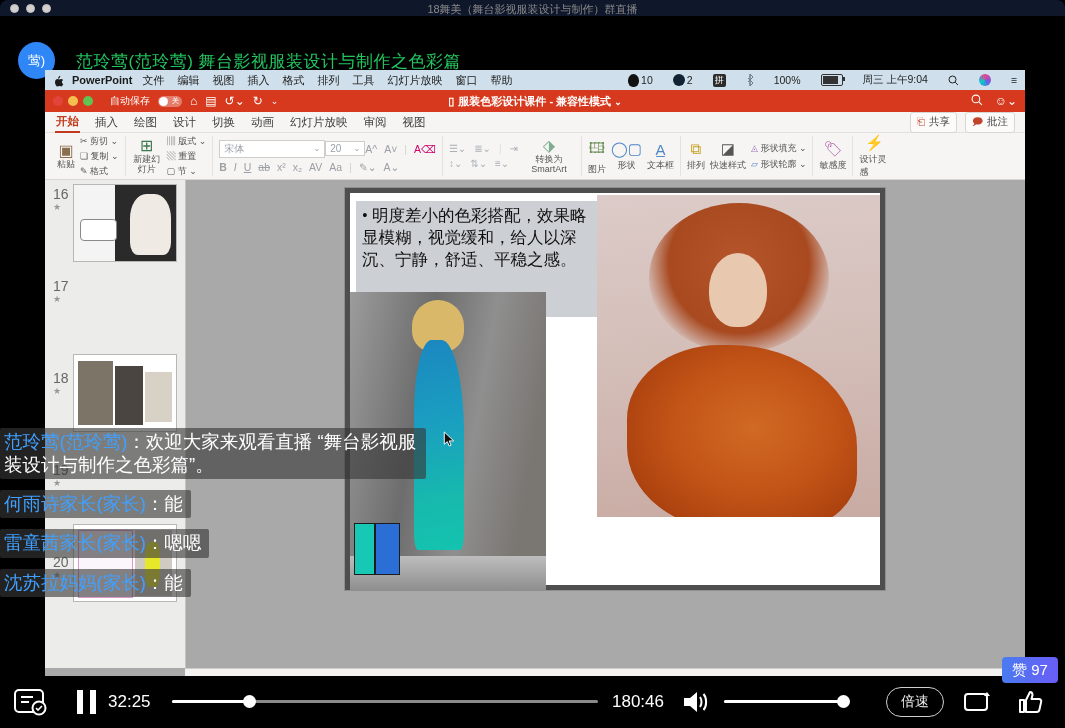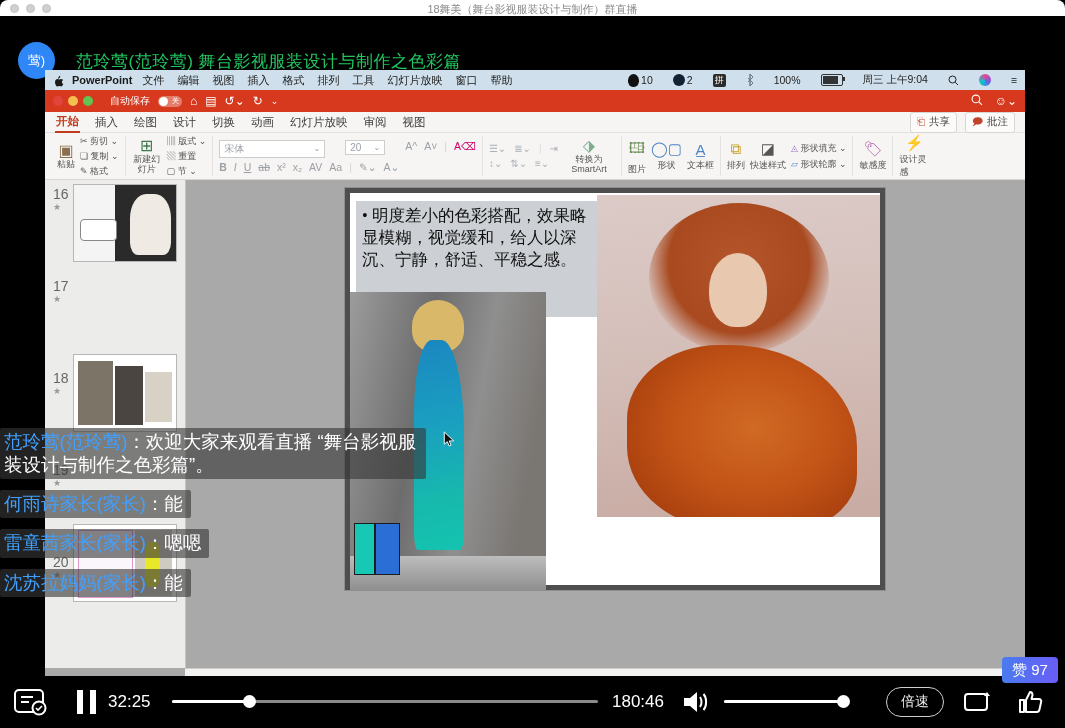--- a/index.html
+++ b/index.html
@@ -1,21 +1,21 @@
 <!DOCTYPE html>
 <html><head>
 <meta charset="utf-8">
 <style>
   html,body{margin:0;padding:0;background:#222;}
   .stage{position:relative;width:1065px;height:728px;background:#000;overflow:hidden;
          font-family:"Liberation Sans",sans-serif;}
   .abs{position:absolute;}
 
   
-  .win-titlebar{left:0;top:0;width:1065px;height:16px;background:#ffffff;border-radius:8px 8px 0 0;}
+  .win-titlebar{left:0;top:0;width:1065px;height:16px;background:#0f172a;border-radius:8px 8px 0 0;}
   .traffic{top:4px;width:9px;height:9px;border-radius:50%;background:#d2d0cf;border:1px solid #c2c0bf;box-sizing:border-box;}
   .win-title{width:100%;text-align:center;top:2px;font-size:11px;color:#8a8a8a;}
 
   
   .avatar{left:18px;top:42px;width:37px;height:37px;border-radius:50%;background:#2e86f7;color:#fff;
           font-size:13px;display:flex;align-items:center;justify-content:center;}
   .stream-title{left:76px;top:50px;color:#22c55e;font-size:17px;letter-spacing:.5px;}
 
   
   .screen{left:45px;top:70px;width:980px;height:606px;background:#a9a9a9;}
@@ -51,21 +51,21 @@
   .mini-btn .ric{color:#c0442a;font-size:10px;}
 
   .ribbon{left:0;top:63px;width:980px;height:47px;background:#f7f5f4;border-bottom:1px solid #d9d7d5;
           display:flex;align-items:stretch;padding:3px 6px;box-sizing:border-box;color:#5a5a5a;}
   .rg{display:flex;align-items:center;gap:5px;padding:0 6px;border-right:1px solid #e4e2e0;}
   .bigbtn{display:flex;flex-direction:column;align-items:center;justify-content:center;font-size:9px;color:#555;line-height:1.1;text-align:center;}
   .bigbtn .g{font-size:16px;color:#8a6f4e;}
   .colbtns{display:flex;flex-direction:column;justify-content:center;gap:2px;font-size:9px;color:#555;}
   .colbtns span{white-space:nowrap;}
   .fontgrp{display:flex;flex-direction:column;gap:3px;justify-content:center;}
-  .fontrow{display:flex;align-items:flex-start;gap:20px;}
+  .fontrow{display:flex;align-items:center;gap:0;}
   .fontbox{border:1px solid #cfcdcb;background:#fff;color:#9aa0a6;font-size:10px;padding:1px 4px;display:flex;justify-content:space-between;align-items:center;}
   .fmt{display:flex;gap:7px;font-size:10.5px;color:#9aa0a6;align-items:center;}
   .listicons{display:flex;flex-direction:column;gap:4px;justify-content:center;color:#aab0b6;font-size:10px;}
   .listrow{display:flex;gap:8px;}
   .shapebig{display:flex;flex-direction:column;align-items:center;font-size:9px;color:#555;gap:1px;}
   .shapebig .g{font-size:15px;}
   .stack2{display:flex;flex-direction:column;gap:3px;font-size:9px;color:#555;justify-content:center;}
 
   
   .workspace{left:0;top:110px;width:980px;height:488px;background:#a9a9a9;}
@@ -189,20 +189,21 @@
         <span style="font-size:10px;">自动保存</span>
         <span class="autosave-pill">
             <span>关</span>
           </span>
         <span>⌂</span>
         <span>▤</span>
         <span>↺⌄</span>
         <span>↻</span>
         <span style="font-size:9px;">⌄</span>
       </span>
+      <span class="ppt-doc-title"><span style="margin-right:4px;">▯</span><span>服装色彩设计课件 - 兼容性模式</span> <span style="font-size:9px;">⌄</span></span>
       <span class="ppt-tb-right">
         <svg width="12" height="12" viewBox="0 0 11 11">
             <circle cx="4.5" cy="4.5" r="3.5" stroke="#fff" fill="none"></circle>
             <path d="M7.2 7.2L10 10" stroke="#fff"></path>
           </svg>
         <span>☺⌄</span>
       </span>
     </div>
 
     <div class="abs ribbon-tabs">

